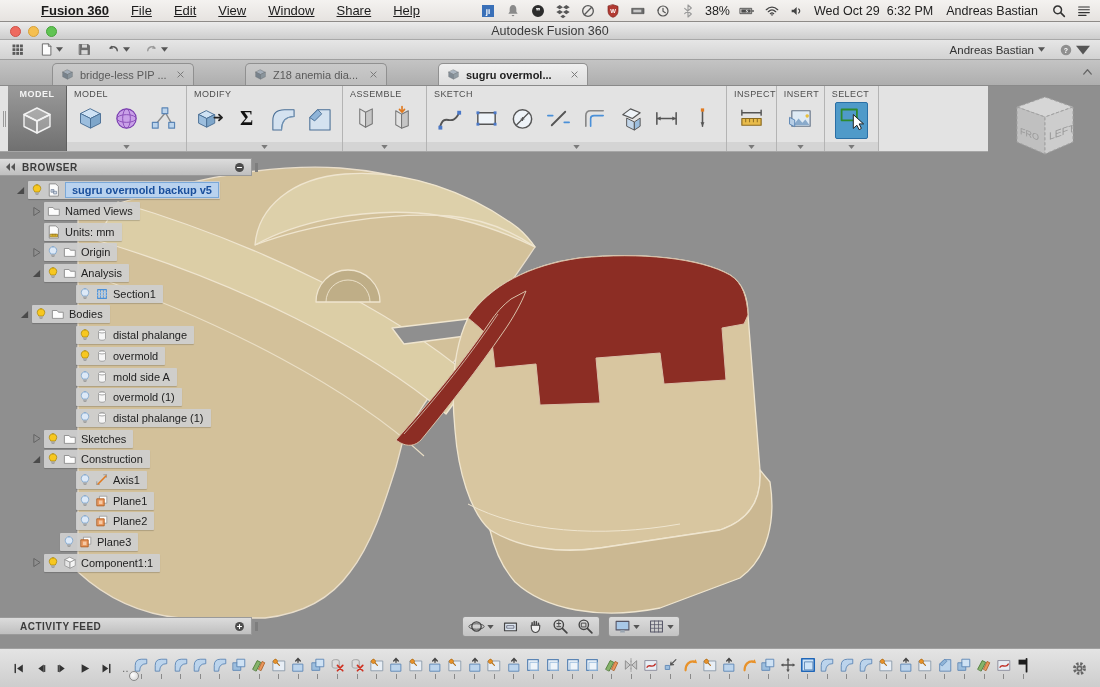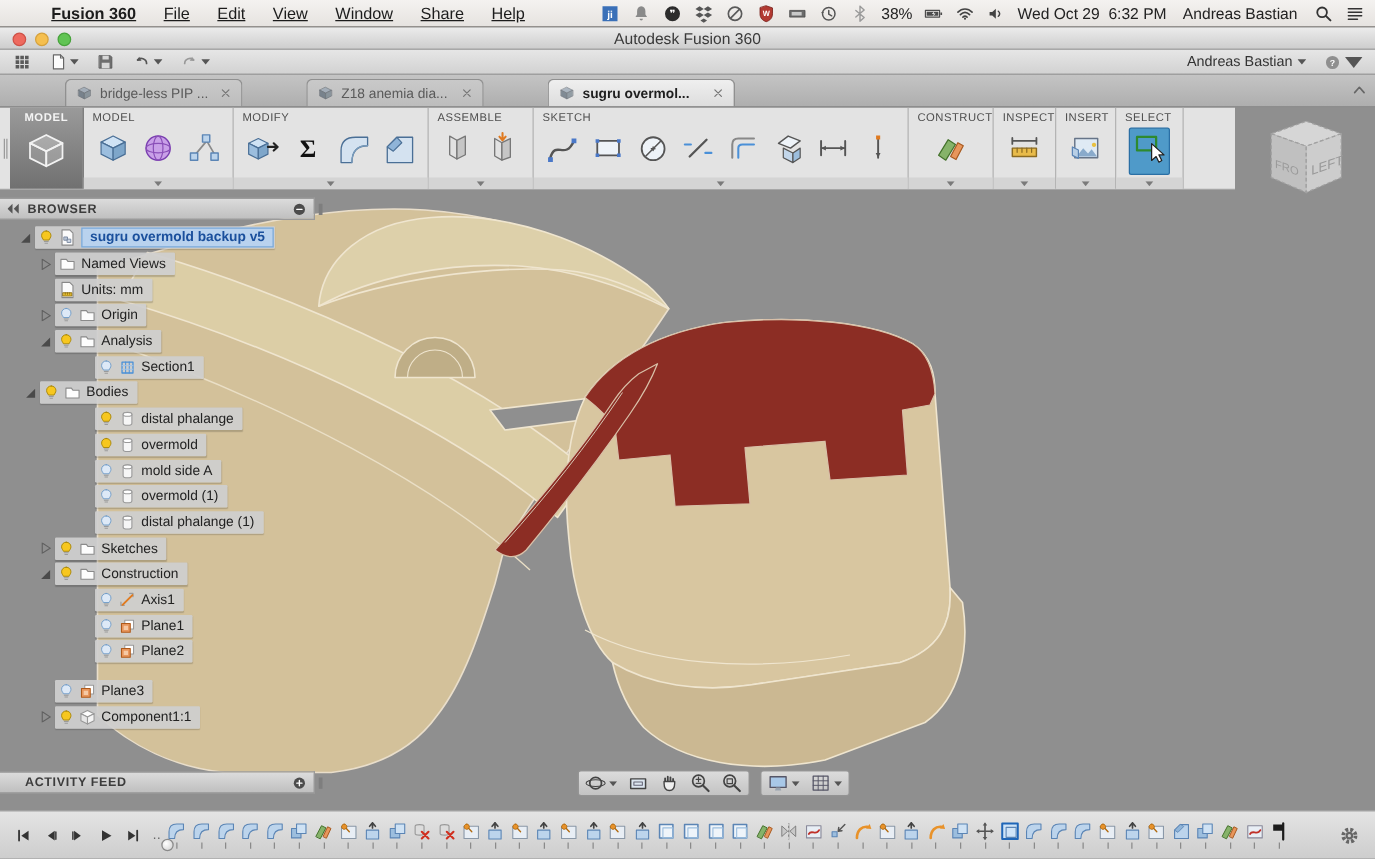--- a/index.html
+++ b/index.html
@@ -567,36 +567,20 @@
           </div>
           <div class="gcaret">
             <span class="icon">
               <svg viewBox="0 0 8 5" xmlns="http://www.w3.org/2000/svg">
                 <polygon points="0,0 8,0 4,5" fill="#555"></polygon>
               </svg>
             </span>
           </div>
         </div>
         <div class="rgroup">
-          <div class="glabel">CONSTRUCT</div>
-          <div class="gicons">
-            <span class="ricon"><svg viewBox="0 0 28 28" xmlns="http://www.w3.org/2000/svg">
-                <path d="M4 20 L12 7 L18 11 L10 24 Z" fill="#86b36a" stroke="#44722c" stroke-width="1" stroke-linecap="round" stroke-linejoin="round"></path>
-                <path d="M14 21 L20 9.5 L24.5 12 L18.5 23.5 Z" fill="#e8965c" stroke="#a85a20" stroke-width="1" stroke-linecap="round" stroke-linejoin="round"></path>
-              </svg></span>
-          </div>
-          <div class="gcaret">
-            <span class="icon">
-              <svg viewBox="0 0 8 5" xmlns="http://www.w3.org/2000/svg">
-                <polygon points="0,0 8,0 4,5" fill="#555"></polygon>
-              </svg>
-            </span>
-          </div>
-        </div>
-        <div class="rgroup">
           <div class="glabel">INSPECT</div>
           <div class="gicons">
             <span class="ricon"><svg viewBox="0 0 28 28" xmlns="http://www.w3.org/2000/svg">
                 <path d="M4 8 H24 M4 5.5 v5 M24 5.5 v5" fill="none" stroke="#555" stroke-width="1.5" stroke-linecap="round" stroke-linejoin="round"></path>
                 <path d="M4 14 h20 v7 h-20 z" fill="#e8bb4a" stroke="#8a6a20" stroke-width="1.2" stroke-linecap="round" stroke-linejoin="round"></path>
                 <path d="M8 14 v3.5 M12 14 v3.5 M16 14 v3.5 M20 14 v3.5" fill="none" stroke="#8a6a20" stroke-width="1" stroke-linecap="round" stroke-linejoin="round"></path>
               </svg></span>
           </div>
           <div class="gcaret">
             <span class="icon">
@@ -1002,21 +986,21 @@
             <span class="icon">
               <svg viewBox="0 0 16 16" xmlns="http://www.w3.org/2000/svg">
                 <path d="M5.5 2.5 h8 v8 h-8 z" fill="#fff" stroke="#9a9a9a" stroke-width="1" stroke-linecap="round" stroke-linejoin="round"></path>
                 <path d="M2.5 5.5 h8 v8 h-8 z" fill="#e8965c" stroke="#b05a1a" stroke-width="1" stroke-linecap="round" stroke-linejoin="round"></path>
                 <path d="M4.5 7.5 h4 v4 h-4 z" fill="#f6c9a4" stroke-linecap="round" stroke-linejoin="round"></path>
               </svg>
             </span>
             <span class="nlabel">Plane2</span>
           </span>
         </div>
-        <div class="trow" style="padding-left: 28px; margin-top: 11px;">
+        <div class="trow" style="padding-left: 44px;">
           <span class="slot"></span>
           <span class="chip">
             <span class="icon bulb">
               <svg viewBox="0 0 16 16" xmlns="http://www.w3.org/2000/svg">
                 <path d="M8 1 C5 1 3 3.2 3 6 C3 8 4.5 9.2 5 10.7 H11 C11.5 9.2 13 8 13 6 C13 3.2 11 1 8 1 Z" fill="#dde9f7" stroke="#6f9cc9" stroke-width="1" stroke-linecap="round" stroke-linejoin="round"></path>
                 <path d="M5.5 11.6 h5 v1.3 h-5 z" fill="#9a9a9a" stroke-linecap="round" stroke-linejoin="round"></path>
                 <path d="M6.2 13.5 h3.6 v1.2 h-3.6 z" fill="#9a9a9a" stroke-linecap="round" stroke-linejoin="round"></path>
               </svg>
             </span>
             <span class="icon">

